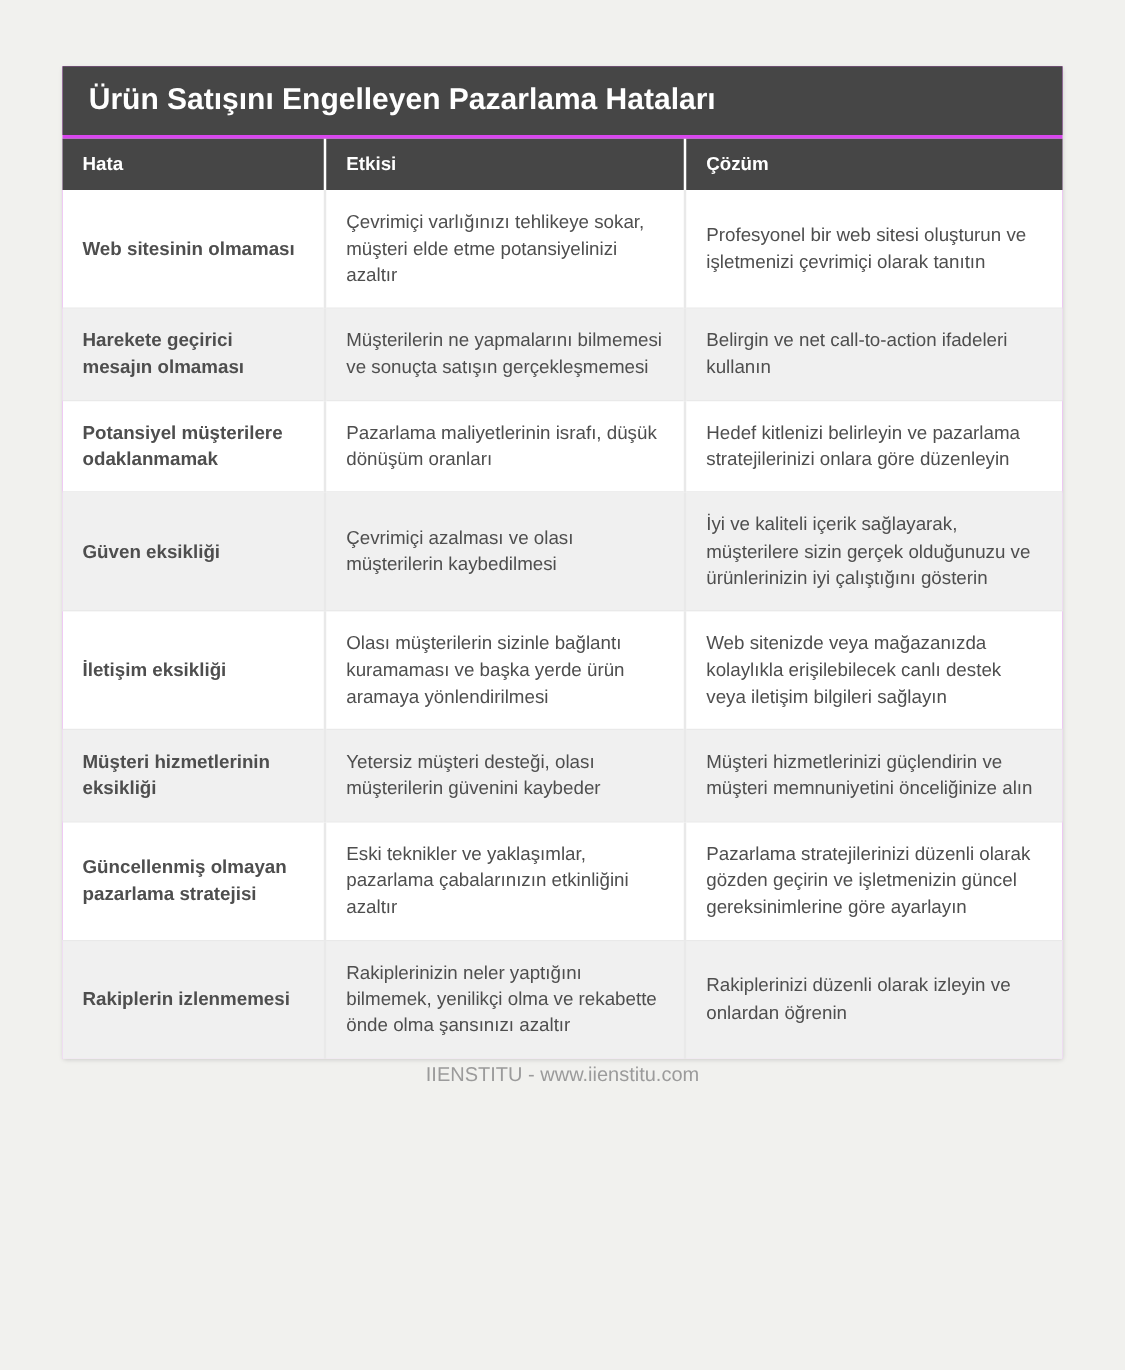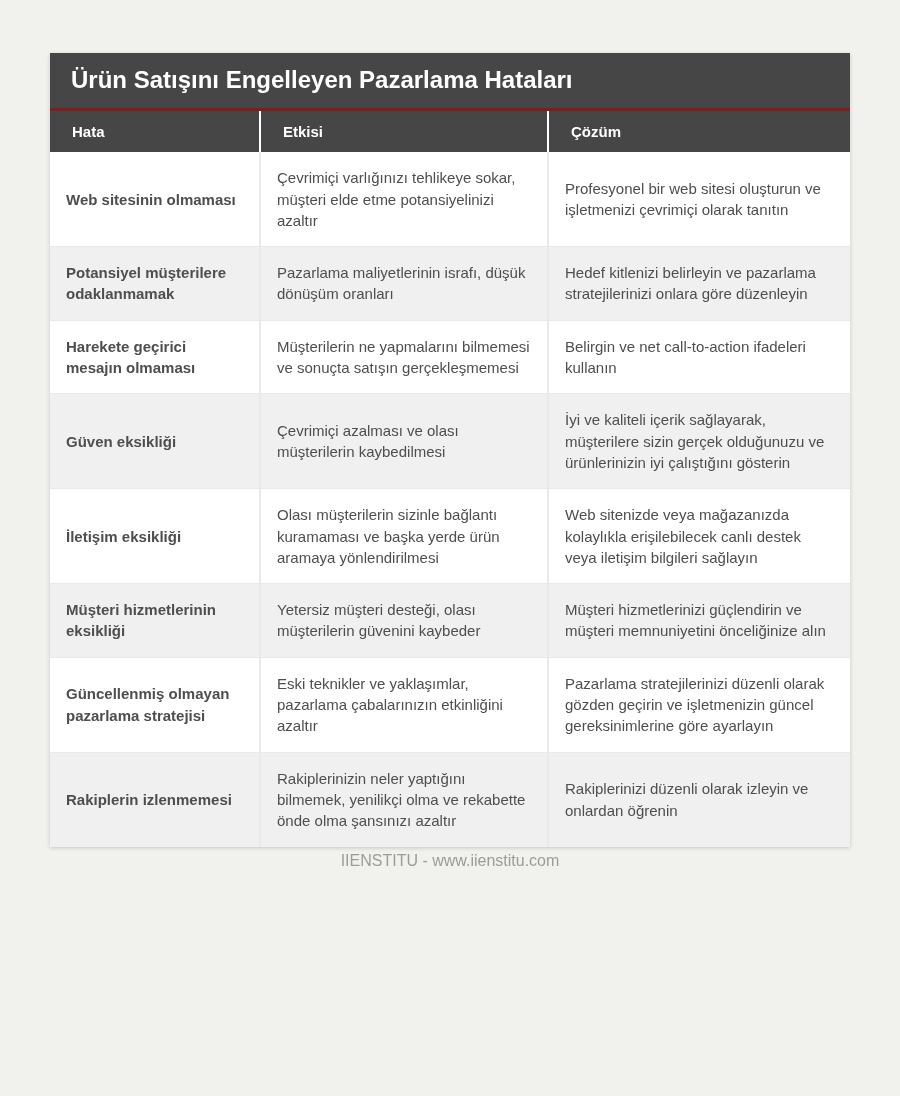--- a/index.html
+++ b/index.html
@@ -20,21 +20,21 @@
     height: 1096px;
     background: var(--page-bg);
     font-family: "Liberation Sans", "DejaVu Sans", sans-serif;
     overflow: hidden;
   }
   .page {
     padding: 53px 50px 0 50px;
   }
   .card {
     width: 800px;
-    background: #7f1d1d;
+    background: #d946ef;
     box-shadow: 0 1px 4px rgba(0,0,0,0.18);
   }
   .title-bar {
     background: var(--dark);
     color: #ffffff;
     font-size: 24px;
     font-weight: bold;
     padding: 13px 21px;
     line-height: 1.2;
     margin-bottom: 3px;
@@ -47,21 +47,21 @@
   }
   col.c1 { width: 26.25%; }
   col.c2 { width: 36%; }
   col.c3 { width: 37.75%; }
   thead th {
     background: var(--dark);
     color: #ffffff;
     font-size: 15px;
     font-weight: bold;
     text-align: left;
-    padding: 11px 22px;
+    padding: 11px 16px;
     border-left: 2px solid #ffffff;
     line-height: 1.3;
   }
   thead th:first-child { border-left: none; }
   tbody td {
     font-size: 15px;
     color: var(--body-text);
     padding: 15px 16px;
     vertical-align: middle;
     line-height: 1.42;
@@ -97,28 +97,28 @@
           <th>Çözüm</th>
         </tr>
       </thead>
       <tbody>
         <tr>
           <td>Web sitesinin olmaması</td>
           <td>Çevrimiçi varlığınızı tehlikeye sokar, müşteri elde etme potansiyelinizi azaltır</td>
           <td>Profesyonel bir web sitesi oluşturun ve işletmenizi çevrimiçi olarak tanıtın</td>
         </tr>
         <tr>
+          <td>Harekete geçirici mesajın olmaması</td>
+          <td>Müşterilerin ne yapmalarını bilmemesi ve sonuçta satışın gerçekleşmemesi</td>
+          <td>Belirgin ve net call-to-action ifadeleri kullanın</td>
+        </tr>
+        <tr>
           <td>Potansiyel müşterilere odaklanmamak</td>
           <td>Pazarlama maliyetlerinin israfı, düşük dönüşüm oranları</td>
           <td>Hedef kitlenizi belirleyin ve pazarlama stratejilerinizi onlara göre düzenleyin</td>
-        </tr>
-        <tr>
-          <td>Harekete geçirici mesajın olmaması</td>
-          <td>Müşterilerin ne yapmalarını bilmemesi ve sonuçta satışın gerçekleşmemesi</td>
-          <td>Belirgin ve net call-to-action ifadeleri kullanın</td>
         </tr>
         <tr>
           <td>Güven eksikliği</td>
           <td>Çevrimiçi azalması ve olası müşterilerin kaybedilmesi</td>
           <td>İyi ve kaliteli içerik sağlayarak, müşterilere sizin gerçek olduğunuzu ve ürünlerinizin iyi çalıştığını gösterin</td>
         </tr>
         <tr>
           <td>İletişim eksikliği</td>
           <td>Olası müşterilerin sizinle bağlantı kuramaması ve başka yerde ürün aramaya yönlendirilmesi</td>
           <td>Web sitenizde veya mağazanızda kolaylıkla erişilebilecek canlı destek veya iletişim bilgileri sağlayın</td>

